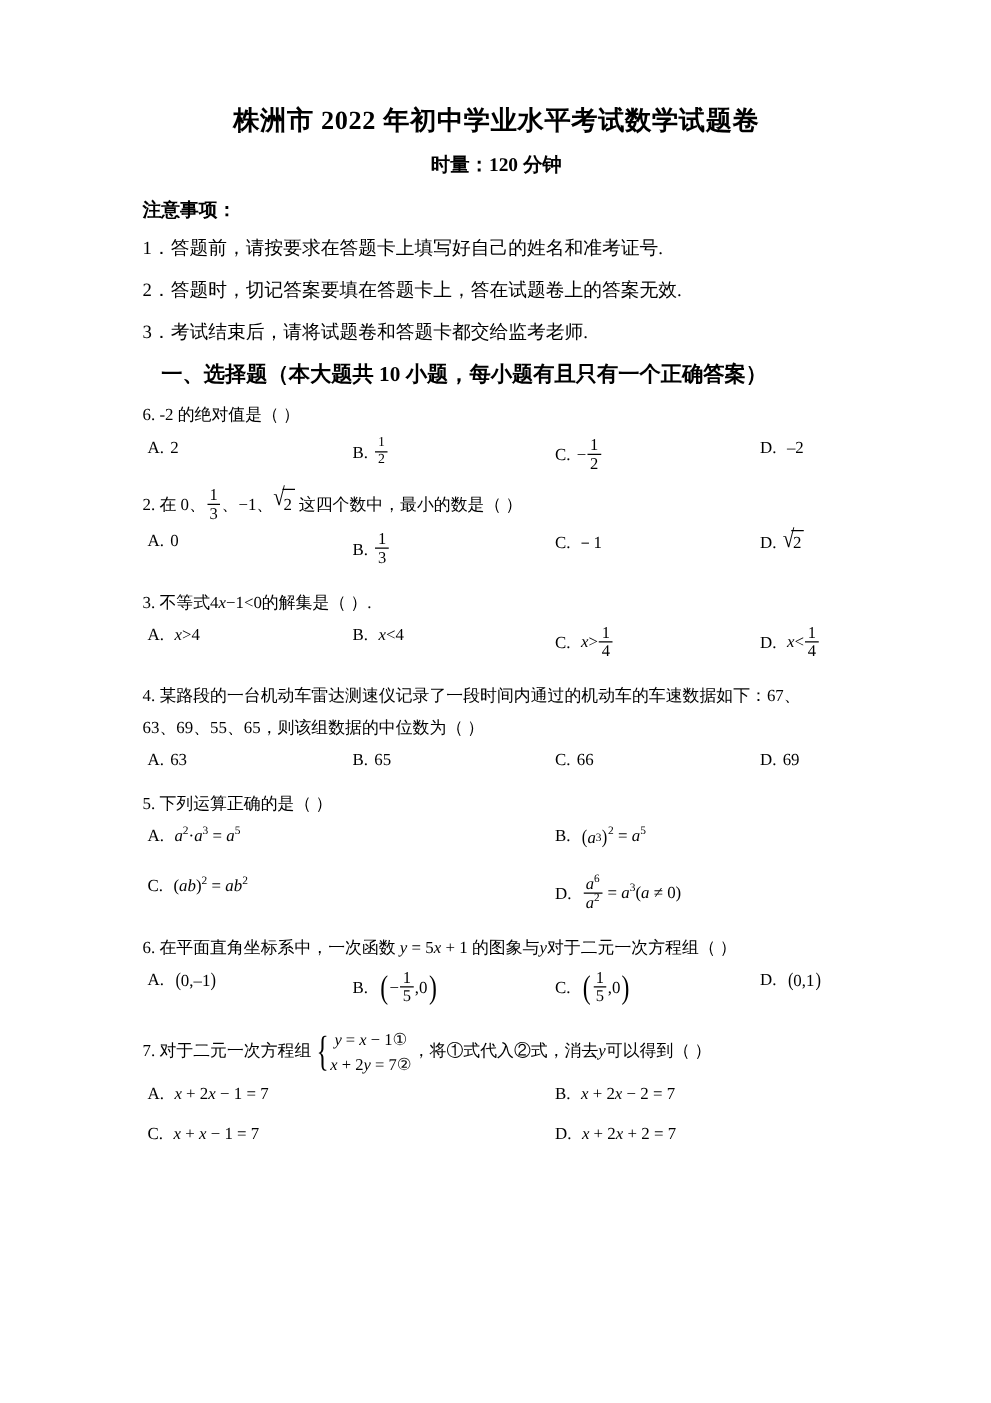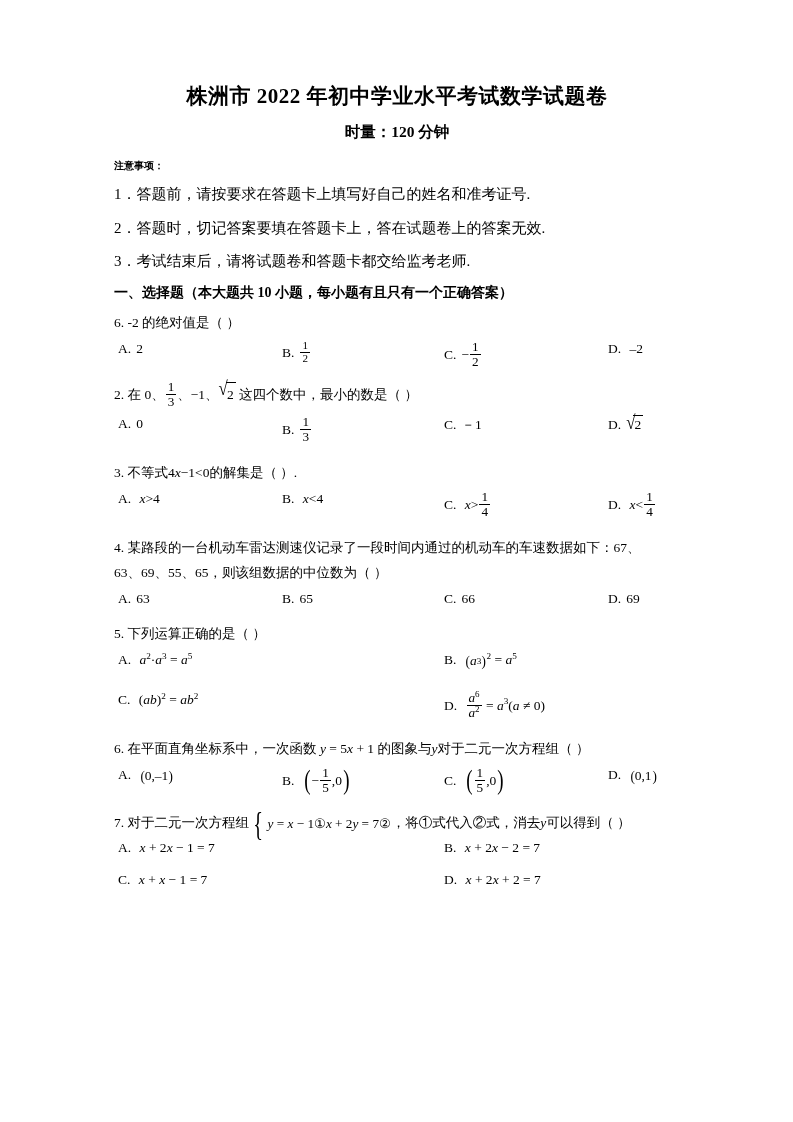--- a/index.html
+++ b/index.html
@@ -39,34 +39,34 @@
     line-height: 1.35;
     margin: 0 0 12px 0;
   }
   .doc-subtitle {
     font-size: 15.5px;
     font-weight: bold;
     text-align: center;
     margin: 0 0 16px 0;
   }
   .notice-title {
-    font-size: 10px;
+    font-size: 15px;
     font-weight: bold;
     margin: 0 0 11px 0;
   }
   .notice-item {
     font-size: 15px;
     font-weight: normal;
     margin: 0 0 13px 0;
     line-height: 1.35;
   }
   .section-title {
-    font-size: 14px;
+    font-size: 17px;
     font-weight: bold;
-    margin: 4px 0 9px 0;
+    margin: 4px 0 9px 15px;
     line-height: 1.35;
   }
 
   
   .question {
     margin: 0 0 2px 0;
   }
   .q-stem {
     font-size: 13.5px;
     line-height: 1.7;
@@ -184,21 +184,21 @@
   .sys .brace {
     font-size: 2.5em;
     line-height: 0.58;
     font-weight: 300;
     transform: scaleX(0.6);
     display: inline-block;
     margin-right: -2px;
   }
   .sys .rows {
     display: inline-flex;
-    flex-direction: row;
+    flex-direction: column;
     line-height: 1.5;
     font-size: 0.98em;
   }
   .sys .rows > span { white-space: nowrap; }
 </style>
 </head>
 <body>
 
 <div class="page">
   <div class="content">

